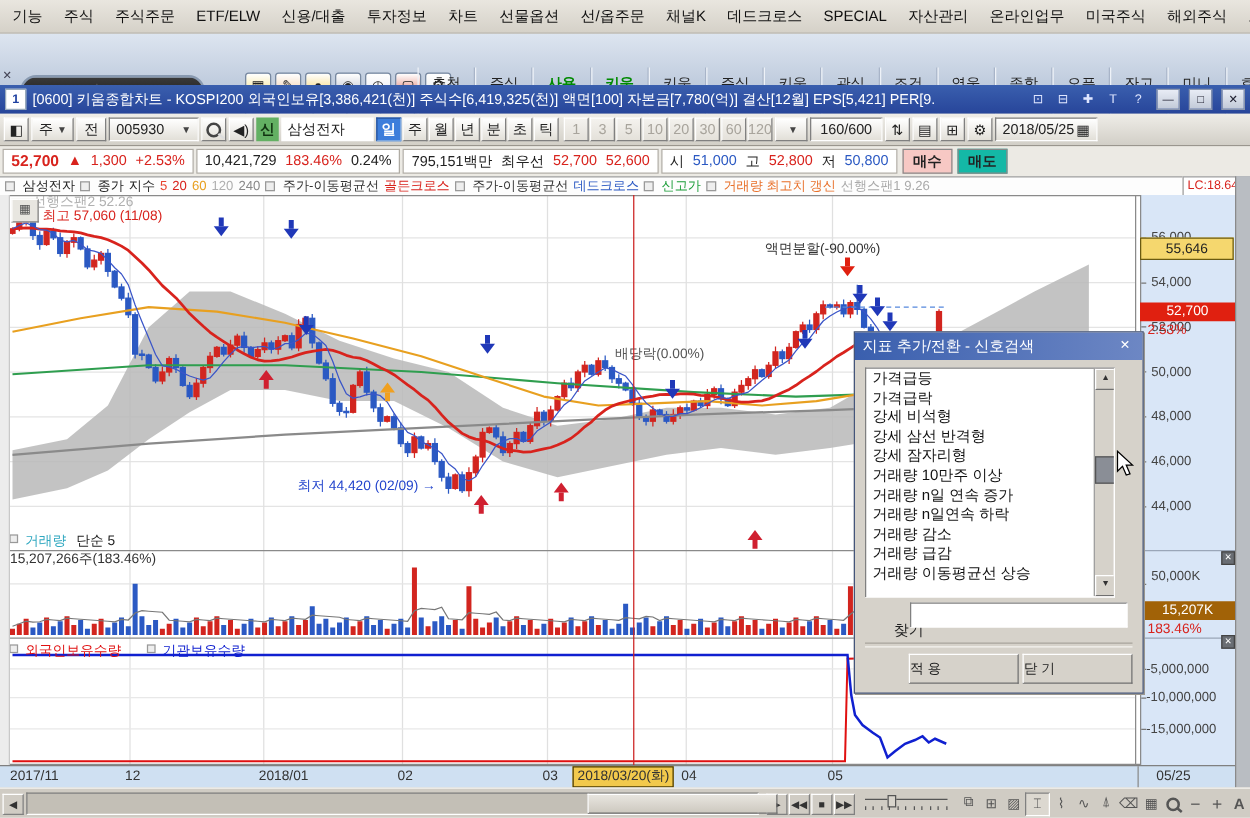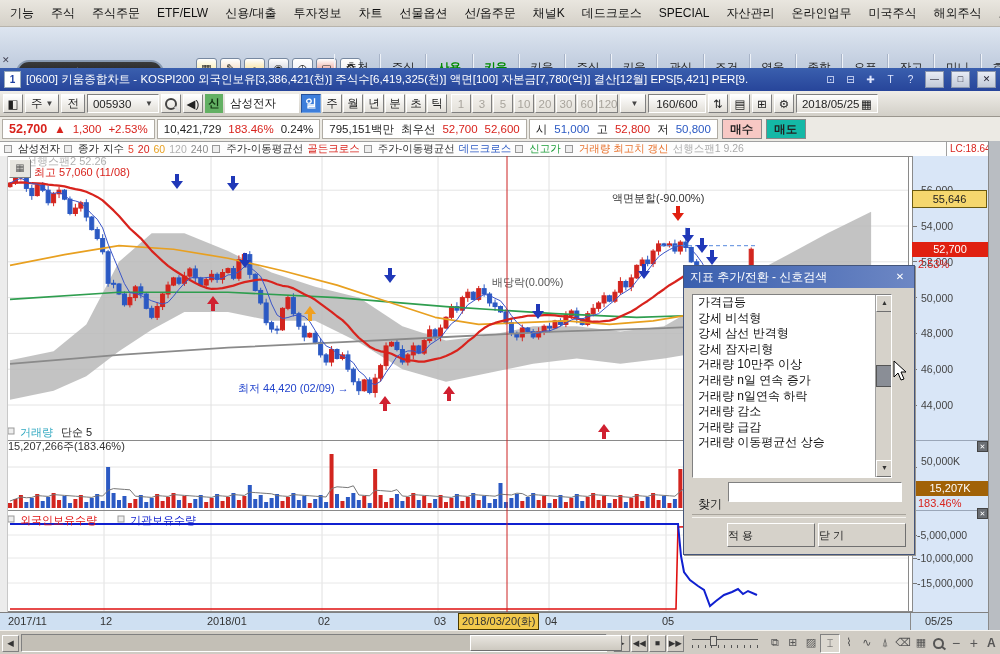--- a/index.html
+++ b/index.html
@@ -105,21 +105,21 @@
   #dlg-title{height:22px;background:linear-gradient(90deg,#3a5fae,#6d87c4);color:#fff;display:flex;align-items:center;
              padding:0 6px;font-size:12px;justify-content:space-between;}
   #dlg-close{width:16px;height:14px;text-align:center;line-height:14px;color:#fff;font-size:10px;}
   #dlg-list{position:absolute;left:8px;top:28px;width:198px;height:182px;background:#fff;border:1px solid;border-color:#808080 #fff #fff #808080;overflow:hidden;}
   .dlg-item{height:15.6px;line-height:15.6px;padding-left:5px;font-size:12px;color:#111;white-space:nowrap;}
   #dlg-scroll{position:absolute;right:0;top:0;width:15px;height:100%;background:#d6d2ca;border-left:1px solid #a0a0a0;}
   .sbtn{position:absolute;left:0;width:15px;height:15px;background:#d6d2ca;border:1px solid;border-color:#fff #707070 #707070 #fff;
         font-size:7px;text-align:center;line-height:13px;color:#333;}
   #dlg-thumb{position:absolute;left:0;top:70px;width:15px;height:20px;background:#8a8e96;border:1px solid #555;}
   #dlg-findrow{position:absolute;left:0;top:216px;width:100%;font-size:12px;}
-  #dlg-find-label{position:absolute;left:14px;top:4px;margin-top:10px;}
+  #dlg-find-label{position:absolute;left:31px;top:4px;margin-top:10px;}
   #dlg-find-input{position:absolute;left:44px;top:0;width:174px;height:20px;background:#fff;border:1px solid;border-color:#808080 #fff #fff #808080;box-sizing:border-box;}
   #dlg-sep{position:absolute;left:8px;top:248px;width:214px;height:2px;border-top:1px solid #a8a49c;border-bottom:1px solid #f5f3ef;}
   .dlg-btn{position:absolute;top:257px;width:86px;height:22px;background:#d6d2ca;border:1px solid;border-color:#fff #707070 #707070 #fff;
            text-align:left;line-height:22px;font-size:11px;}
   
   #cursor{left:893px;top:360px;pointer-events:none;}
   .leftgut{left:0;top:156px;width:7px;height:456px;background:#ececec;border-right:1px solid #c8c8c8;}
 </style>
 </head>
 <body>
@@ -945,20 +945,21 @@
 </div>
 
 <div id="dialog" class="abs">
   <div id="dlg-title">
     <span>지표 추가/전환 - 신호검색</span>
     <span id="dlg-close">✕</span>
   </div>
   <div id="dlg-list">
     <div id="dlg-items">
         <div class="dlg-item">가격급등</div>
+        <div class="dlg-item">가격급락</div>
         <div class="dlg-item">강세 비석형</div>
         <div class="dlg-item">강세 삼선 반격형</div>
         <div class="dlg-item">강세 잠자리형</div>
         <div class="dlg-item">거래량 10만주 이상</div>
         <div class="dlg-item">거래량 n일 연속 증가</div>
         <div class="dlg-item">거래량 n일연속 하락</div>
         <div class="dlg-item">거래량 감소</div>
         <div class="dlg-item">거래량 급감</div>
         <div class="dlg-item">거래량 이동평균선 상승</div>
       </div>

